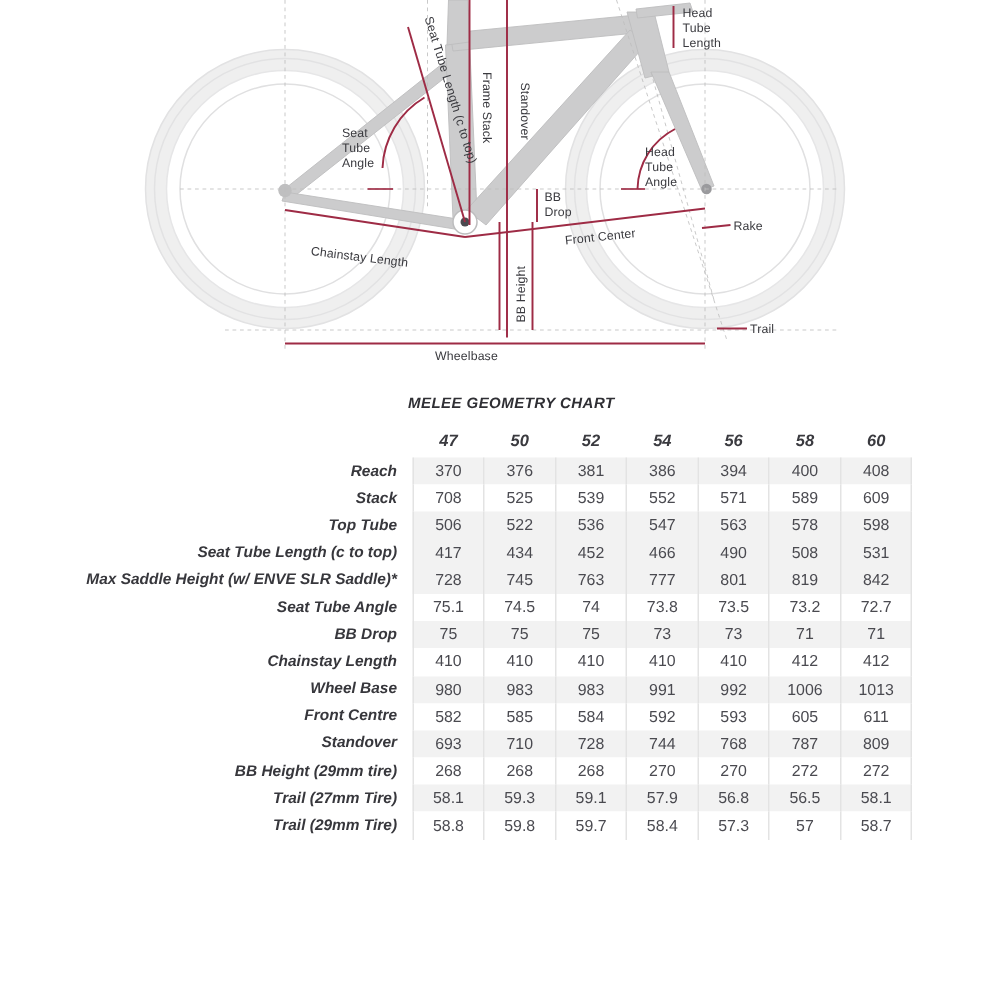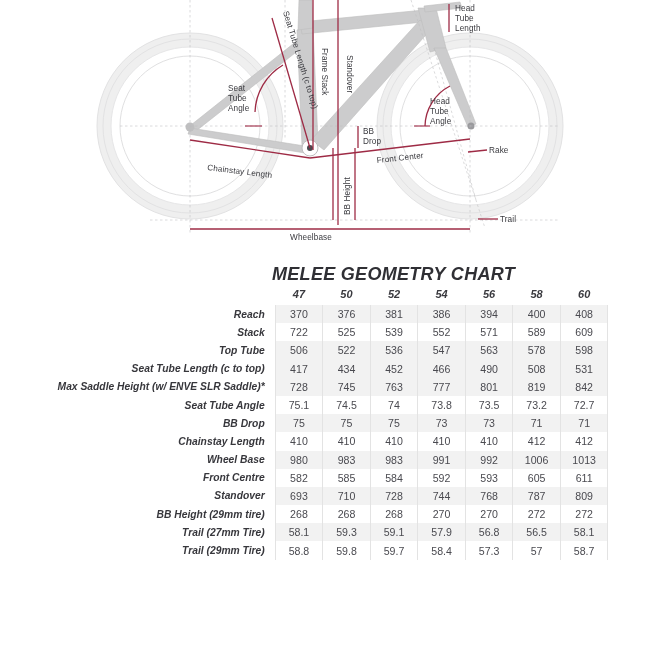--- a/index.html
+++ b/index.html
@@ -19,21 +19,21 @@
     font-family: "Liberation Sans", sans-serif;
     font-size: 8.2px;
     fill: #3a3a3f;
     letter-spacing: 0.1px;
   }
 
   
   #chart-area { position:absolute; left:0; top:255px; width:660px; height:405px; }
   #chart-title {
     position:absolute; left:272px; top:9px;
-    font-size: 18px; font-weight: 700; font-style: italic;
+    font-size: 10px; font-weight: 700; font-style: italic;
     color:#2f2f34; letter-spacing:0.3px;
     font-family:"Liberation Sans", sans-serif;
   }
   table.geo {
     position:absolute; left:15px; top:30px;
     width:660px;
     border-collapse: collapse;
     table-layout: fixed;
   }
   table.geo col.lbl { width:260px; }
@@ -252,21 +252,21 @@
             <td class="val">376</td>
             <td class="val">381</td>
             <td class="val">386</td>
             <td class="val">394</td>
             <td class="val">400</td>
             <td class="val last">408</td>
             <td class="pad"></td>
           </tr>
           <tr class="plain">
             <td class="row-label">Stack</td>
-            <td class="val">722</td>
+            <td class="val">708</td>
             <td class="val">525</td>
             <td class="val">539</td>
             <td class="val">552</td>
             <td class="val">571</td>
             <td class="val">589</td>
             <td class="val last">609</td>
             <td class="pad"></td>
           </tr>
           <tr class="band">
             <td class="row-label">Top Tube</td>

